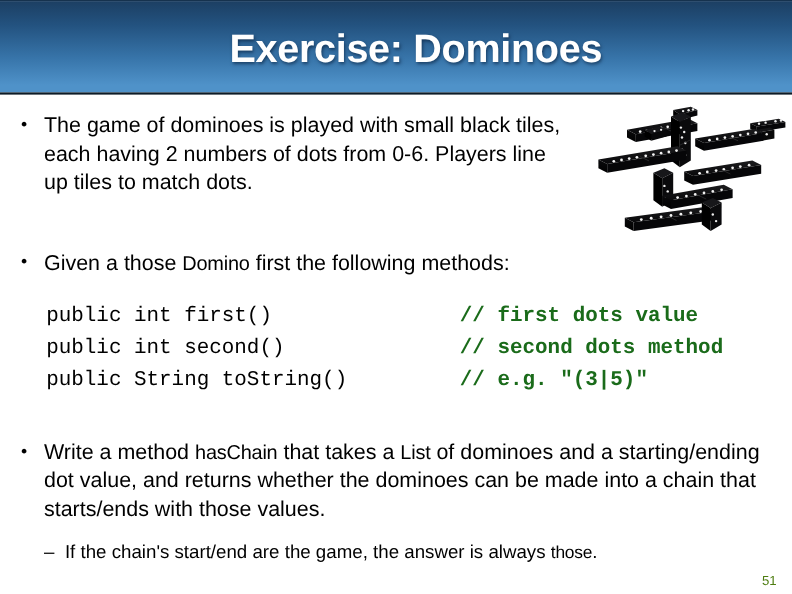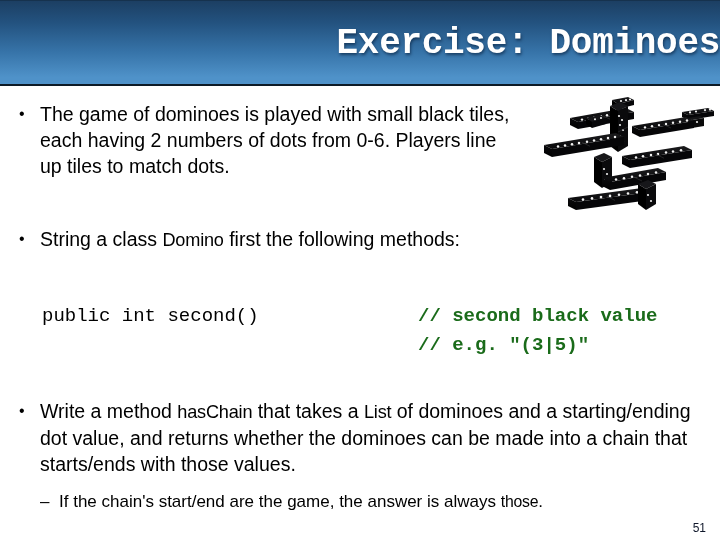--- a/index.html
+++ b/index.html
@@ -33,23 +33,23 @@
     border-bottom: 2px solid #0d1b26;
     border-top: 1px solid #16324e;
     box-sizing: border-box;
     overflow: hidden;
   }
   .title-text {
     position: absolute;
     left: 0;
     right: 0;
     top: 22px;
-    text-align: right;
+    text-align: center;
     color: #ffffff;
-    font-family: Liberation Mono, monospace;
+    font-family: Liberation Sans, sans-serif;
     font-weight: bold;
     font-size: 36px;
     letter-spacing: -0.3px;
     text-shadow: 1px 2px 3px rgba(0, 20, 45, 0.55);
     white-space: nowrap;
     margin-left: 36px;
   }
 
   
   .content {
@@ -142,21 +142,21 @@
     white-space: pre;
   }
 
   
   .page-number {
     position: absolute;
     right: 14px;
     bottom: 5px;
     font-family: "Liberation Sans", sans-serif;
     font-size: 12px;
-    color: #0f172a;
+    color: #4d7c0f;
   }
 
   
   .dominoes-photo {
     position: absolute;
     left: 540px;
     top: 88px;
     width: 178px;
     height: 130px;
     background: #ffffff;
@@ -175,31 +175,34 @@
 
   <div class="content">
 
     <div class="bullet b1">
       <span class="marker">•</span>
       <span class="btext">The game of dominoes is played with small black tiles, each having 2 numbers of dots from 0-6.  Players line up tiles to match dots.</span>
     </div>
 
     <div class="bullet b2">
       <span class="marker">•</span>
-      <span class="btext"><span>String a class </span><code class="mono">Domino</code><span> first the following methods:</span></span>
+      <span class="btext"><span>Given a those </span><code class="mono">Domino</code><span> first the following methods:</span></span>
     </div>
 
     <div class="code-block">
       <div class="code-row">
+        <span class="code-sig">public int first()</span>
+        <span class="code-comment">// first dots value</span>
       </div>
       <div class="code-row">
         <span class="code-sig">public int second()</span>
-        <span class="code-comment">// second black value</span>
+        <span class="code-comment">// second dots method</span>
       </div>
       <div class="code-row">
+        <span class="code-sig">public String toString()</span>
         <span class="code-comment">// e.g. "(3|5)"</span>
       </div>
     </div>
 
     <div class="bullet b3">
       <span class="marker">•</span>
       <span class="btext"><span>Write a method </span><code class="mono">hasChain</code><span> that takes a </span><code class="mono">List</code><span> of dominoes and a starting/ending dot value, and returns whether the dominoes can be made into a chain that starts/ends with those values.</span></span>
     </div>
 
     <div class="sub-bullet">

